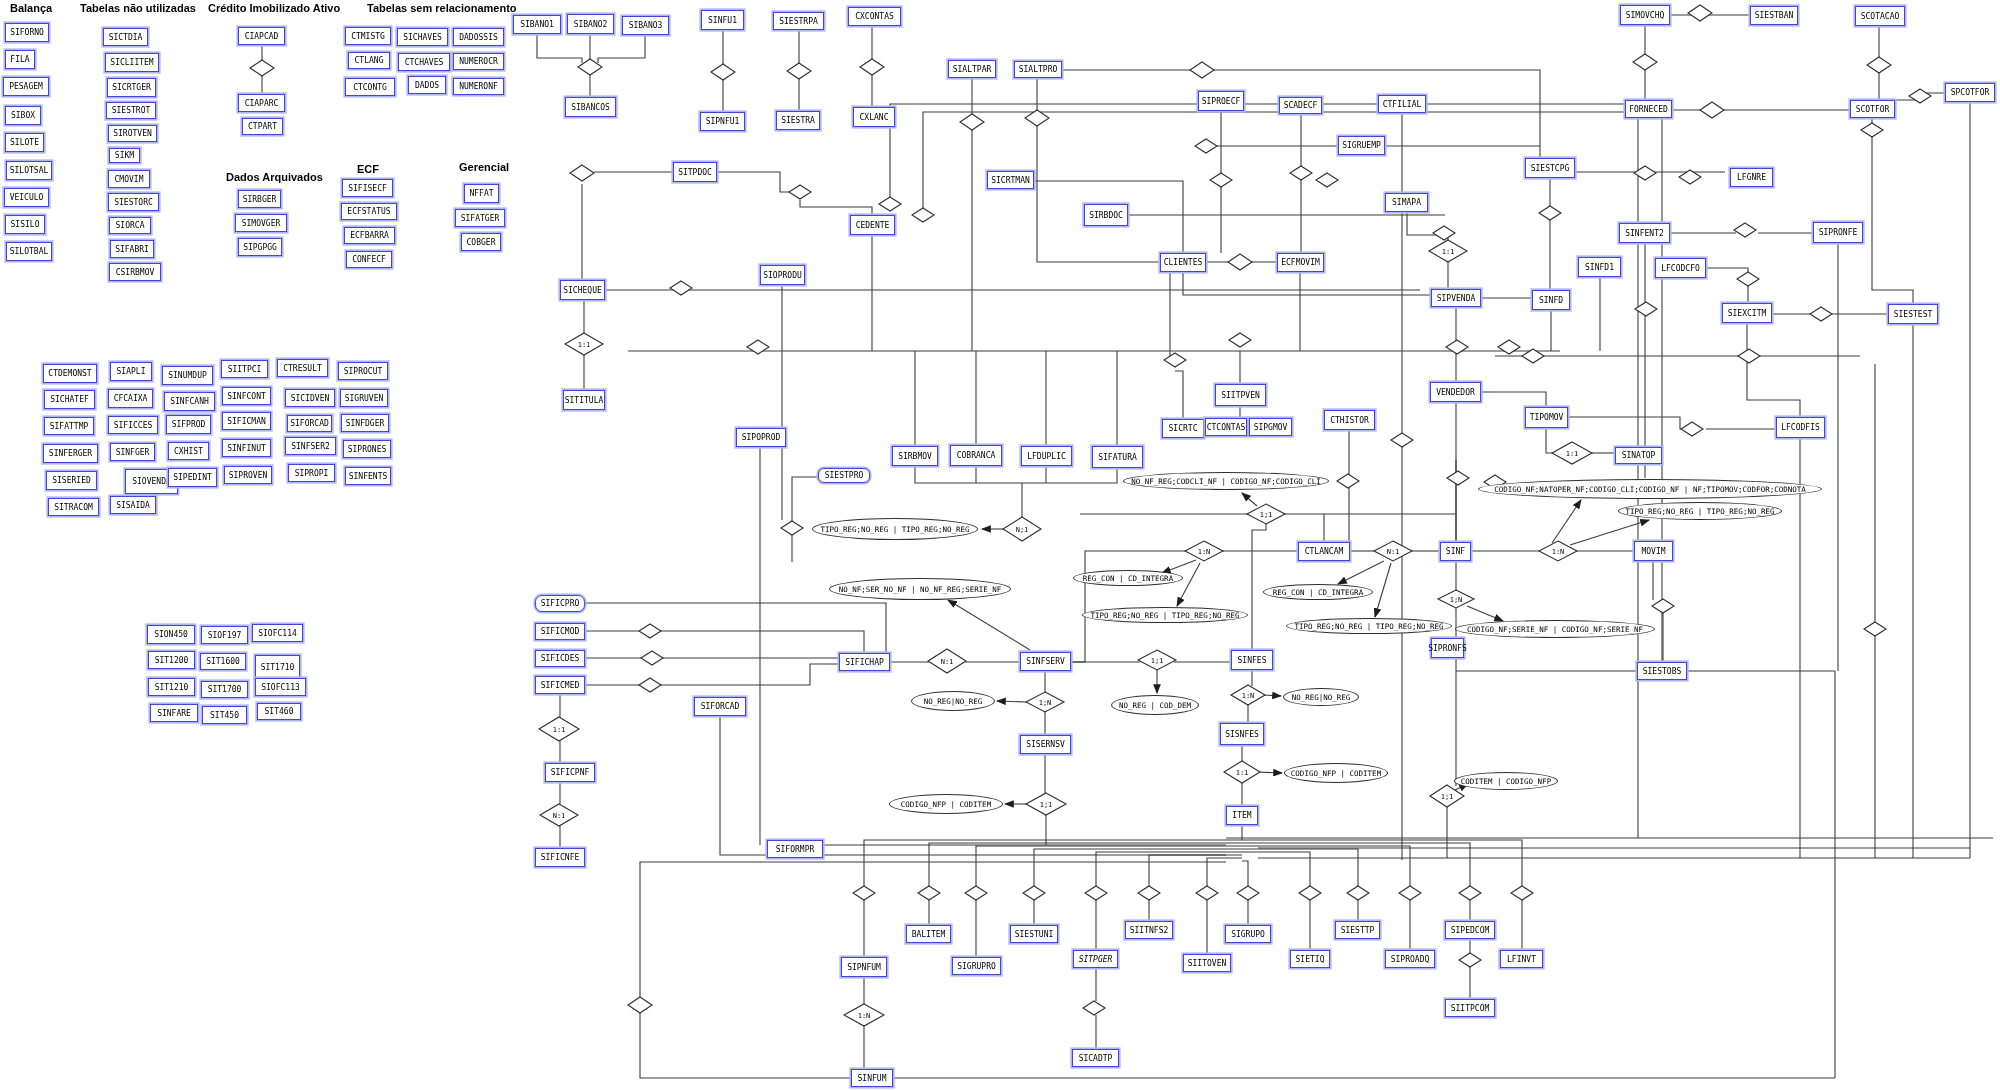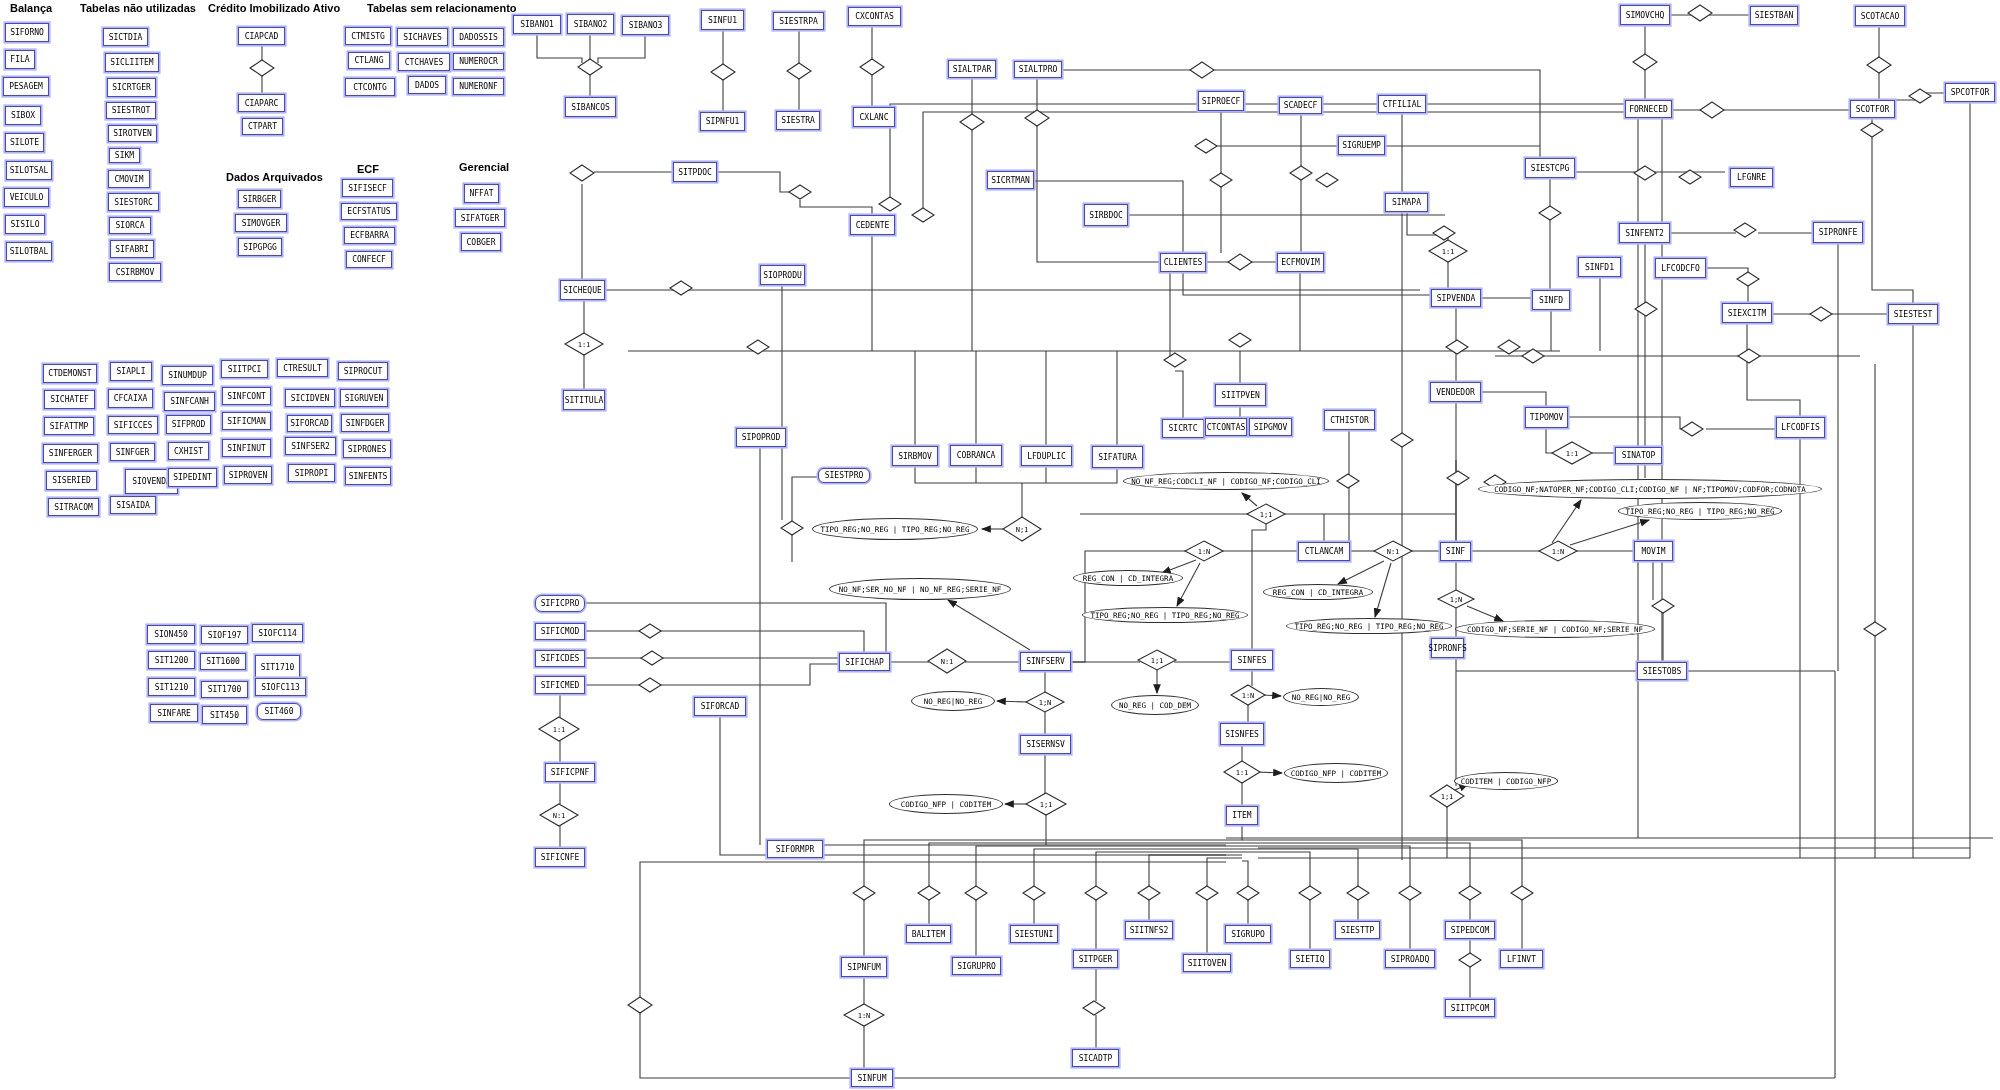--- a/index.html
+++ b/index.html
@@ -638,32 +638,32 @@
       <div class="entity" style="left: 201px; top: 626px; width: 47px; height: 18px;">SIOF197</div>
       <div class="entity" style="left: 252px; top: 624px; width: 51px; height: 18px;">SIOFC114</div>
       <div class="entity" style="left: 148px; top: 651px; width: 47px; height: 18px;">SIT1200</div>
       <div class="entity" style="left: 200px; top: 653px; width: 46px; height: 17px;">SIT1600</div>
       <div class="entity" style="left: 255px; top: 655px; width: 45px; height: 24px;">SIT1710</div>
       <div class="entity" style="left: 148px; top: 678px; width: 47px; height: 18px;">SIT1210</div>
       <div class="entity" style="left: 201px; top: 681px; width: 47px; height: 17px;">SIT1700</div>
       <div class="entity" style="left: 255px; top: 678px; width: 51px; height: 18px;">SIOFC113</div>
       <div class="entity" style="left: 150px; top: 704px; width: 48px; height: 18px;">SINFARE</div>
       <div class="entity" style="left: 202px; top: 706px; width: 45px; height: 18px;">SIT450</div>
-      <div class="entity" style="left: 257px; top: 703px; width: 44px; height: 17px; border-radius: 6px;">SIT460</div>
+      <div class="entity" style="left: 257px; top: 703px; width: 44px; height: 17px;">SIT460</div>
       <div class="entity" style="left: 535px; top: 595px; width: 50px; height: 17px; border-radius: 7px;">SIFICPRO</div>
       <div class="entity" style="left: 535px; top: 623px; width: 50px; height: 17px;">SIFICMOD</div>
       <div class="entity" style="left: 535px; top: 650px; width: 50px; height: 17px;">SIFICDES</div>
       <div class="entity" style="left: 535px; top: 676px; width: 50px; height: 18px;">SIFICMED</div>
       <div class="entity" style="left: 545px; top: 763px; width: 50px; height: 19px;">SIFICPNF</div>
       <div class="entity" style="left: 535px; top: 848px; width: 50px; height: 19px;">SIFICNFE</div>
       <div class="entity" style="left: 841px; top: 957px; width: 46px; height: 20px;">SIPNFUM</div>
       <div class="entity" style="left: 906px; top: 925px; width: 45px; height: 18px;">BALITEM</div>
       <div class="entity" style="left: 952px; top: 957px; width: 49px; height: 18px;">SIGRUPRO</div>
       <div class="entity" style="left: 1010px; top: 925px; width: 48px; height: 18px;">SIESTUNI</div>
-      <div class="entity" style="left: 1073px; top: 950px; width: 45px; height: 18px;">SITPGER</div>
+      <div class="entity" style="left: 1073px; top: 950px; width: 45px; height: 18px; font-style: italic;">SITPGER</div>
       <div class="entity" style="left: 1125px; top: 921px; width: 48px; height: 18px;">SIITNFS2</div>
       <div class="entity" style="left: 1183px; top: 954px; width: 48px; height: 18px;">SIITOVEN</div>
       <div class="entity" style="left: 1225px; top: 925px; width: 46px; height: 18px;">SIGRUPO</div>
       <div class="entity" style="left: 1290px; top: 950px; width: 40px; height: 18px;">SIETIQ</div>
       <div class="entity" style="left: 1335px; top: 921px; width: 45px; height: 18px;">SIESTTP</div>
       <div class="entity" style="left: 1385px; top: 950px; width: 50px; height: 18px;">SIPROADQ</div>
       <div class="entity" style="left: 1445px; top: 921px; width: 50px; height: 18px;">SIPEDCOM</div>
       <div class="entity" style="left: 1500px; top: 950px; width: 43px; height: 18px;">LFINVT</div>
       <div class="entity" style="left: 1445px; top: 999px; width: 50px; height: 18px;">SIITPCOM</div>
       <div class="entity" style="left: 1072px; top: 1049px; width: 47px; height: 18px;">SICADTP</div>

